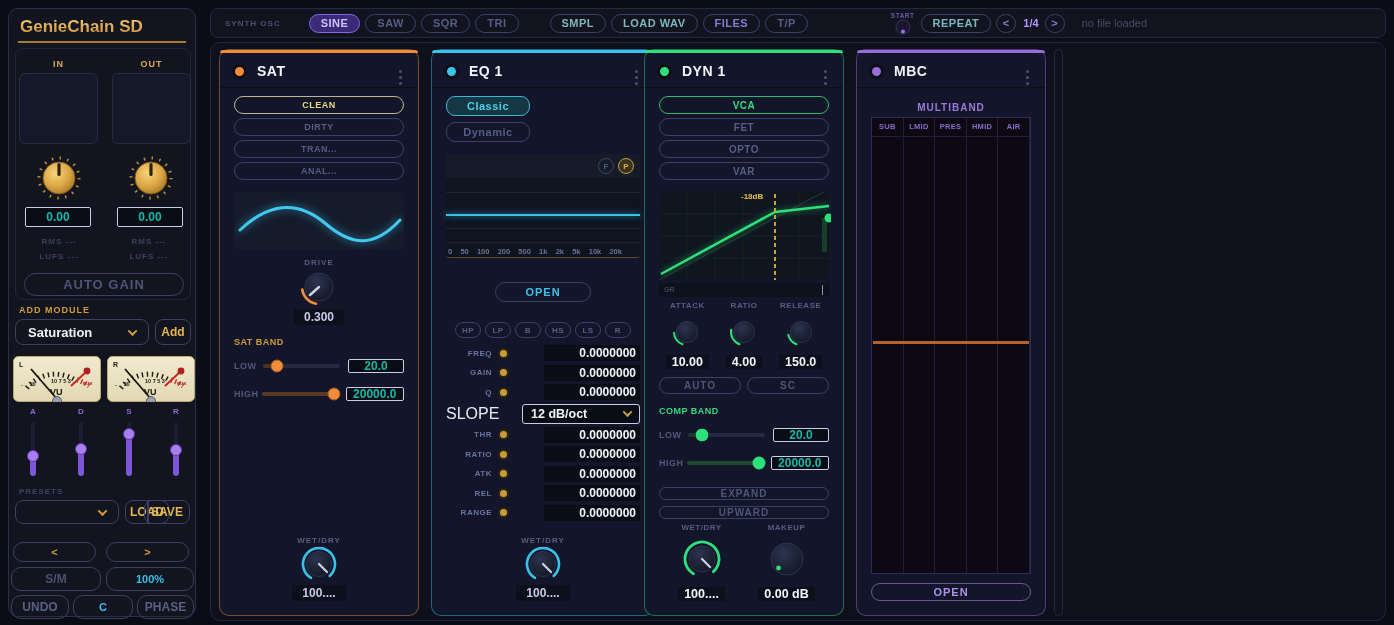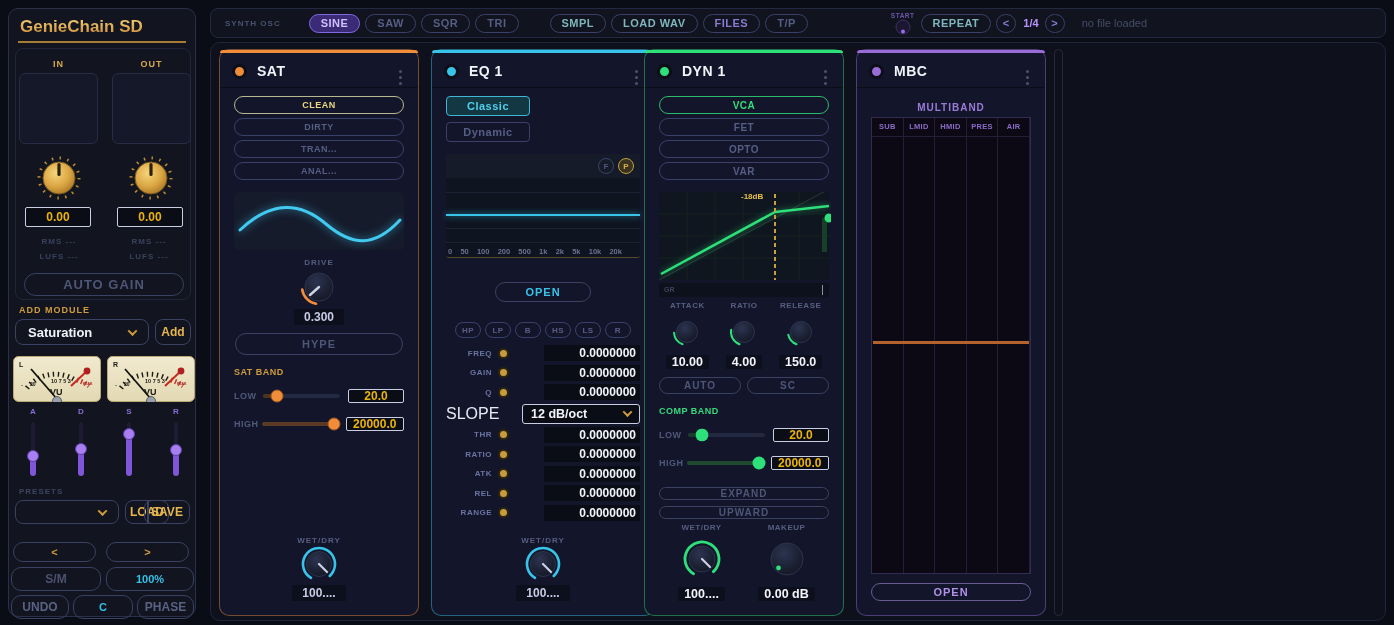--- a/index.html
+++ b/index.html
@@ -2,21 +2,21 @@
 <html><head>
 <meta charset="utf-8">
 <style>
   * { margin:0; padding:0; box-sizing:border-box; }
   html,body { width:1394px; height:625px; background:#0b0d16; font-family:"Liberation Sans","DejaVu Sans",sans-serif; overflow:hidden; color:#e8eaf2; }
   .abs { position:absolute; }
 
   
   .pill { display:inline-flex; align-items:center; justify-content:center; border:1px solid #39406a; border-radius:12px; background:transparent; color:#565e85; font-weight:700; font-size:11px; letter-spacing:.5px; cursor:default; }
   .outbtn { display:flex; align-items:center; justify-content:center; border:1px solid #3a4162; border-radius:12px; color:#4e5678; font-weight:700; letter-spacing:1px; }
-  .valbox { background:#0a0d16; border:1px solid #c9cee4; color:#eab308; font-weight:700; font-size:12px; display:flex; align-items:center; justify-content:center; border-radius:2px; }
+  .valbox { background:#0a0d16; border:1px solid #c9cee4; color:#14b8a6; font-weight:700; font-size:12px; display:flex; align-items:center; justify-content:center; border-radius:2px; }
   .tinylabel { font-size:8px; font-weight:700; letter-spacing:1px; color:#565e80; }
   .chev-gold { width:7px; height:7px; border-right:2px solid #cf9c3c; border-bottom:2px solid #cf9c3c; transform:rotate(45deg) translate(-1px,-1px); }
   .dots { width:3px; height:3px; border-radius:50%; background:#4a5270; box-shadow:0 6px 0 #4a5270, 0 12px 0 #4a5270; }
   .slider { position:relative; height:4px; background:#232940; border-radius:2px; }
   .slider .fill { position:absolute; left:0; top:0; height:100%; border-radius:2px; }
   .slider .thumb { position:absolute; top:50%; transform:translate(-50%,-50%); width:13px; height:13px; border-radius:50%; }
 
   
   #sidebar { left:8px; top:8px; width:188px; height:609px; background:#12141f; border:1px solid #2b3048; border-radius:10px; padding:8px 7px; }
   .side-title { font-size:17px; font-weight:700; background:linear-gradient(180deg,#f6d37c,#c9872f); -webkit-background-clip:text; background-clip:text; -webkit-text-fill-color:transparent; padding-left:4px; }
@@ -79,21 +79,21 @@
   .drive-wrap { display:flex; flex-direction:column; align-items:center; margin-top:8px; }
   .hype { width:168px; height:22px; margin:8px auto 0 auto; font-size:11px; border-radius:11px; }
   .bandlabel { margin-top:12px; font-size:9px; font-weight:700; letter-spacing:.5px; }
   .bandrow { display:flex; align-items:center; margin-top:10px; height:18px; }
   .bandrow .blab { width:30px; font-size:9px; font-weight:700; color:#50587a; letter-spacing:.5px; }
   .bandrow .slider { width:80px; margin-right:8px; }
   .bandrow .valbox { margin-left:auto; height:14px; }
 
   
   #mod-eq { left:220px; width:224px; border:1px solid rgba(56,196,234,.45); }
-  .eq-tab { width:84px; height:20px; font-size:11px; border-radius:4px; }
+  .eq-tab { width:84px; height:20px; font-size:11px; border-radius:9px; }
   .eq-tab.active { background:#143744; border-color:#3fb6d4; color:#4fd0ea; }
   .eqgraph { position:relative; margin-top:12px; height:104px; background:#0e1420; border-radius:3px; border-bottom:1px solid #564a2a; }
   .eqgraph .strip { position:absolute; left:0; top:0; right:0; height:24px; background:#151b29; }
   .gline { position:absolute; left:0; right:0; height:1px; background:#1b2234; }
   .eqline { position:absolute; left:0; right:0; top:58%; height:2px; background:#38c4ea; box-shadow:0 0 6px rgba(56,196,234,.8); }
   .fp { position:absolute; top:4px; width:16px; height:16px; border-radius:50%; font-size:8px; font-weight:700; display:flex; align-items:center; justify-content:center; }
   .axisrow { position:absolute; left:2px; right:18px; bottom:1px; display:flex; justify-content:space-between; }
   .axisrow span { font-size:7.5px; font-weight:700; color:#6a7390; }
   .eq-open { width:96px; height:20px; margin:24px auto 0 auto; font-size:11px; color:#38c4ea; border-radius:11px; border:1px solid #3a4162; display:flex; align-items:center; justify-content:center; font-weight:700; letter-spacing:1px; }
   .filterrow { display:flex; gap:4px; margin-top:20px; justify-content:center; }
@@ -323,21 +323,20 @@
         <span class="tinylabel">DRIVE</span>
         <svg width="40" height="40" viewBox="0 0 40 40">
           <circle cx="20" cy="20" r="17" fill="none" stroke="#f08c3a" stroke-width="2.6" stroke-dasharray="21 86" transform="rotate(100 20 20)" stroke-linecap="round"></circle>
           <circle cx="20" cy="20" r="14" fill="url(#gDark)" stroke="#2c3450"></circle>
           <line x1="20" y1="20" x2="11" y2="28" stroke="#cdd2e6" stroke-width="2.4" stroke-linecap="round"></line>
         </svg>
         <div class="wetdry" style="margin-top:0">
             <div class="val">0.300</div>
           </div>
       </div>
-      <div class="outbtn hype">HYPE</div>
       <div class="bandlabel" style="color:#cf9c3c">SAT BAND</div>
       <div class="bandrow">
         <span class="blab">LOW</span>
         <div class="slider">
           <div class="fill" style="width:18%;background:#4a3420"></div>
           <div class="thumb" style="left:18%;background:#f08c3a;border:1px solid #a05a18"></div>
         </div>
         <div class="valbox" style="width:58px">20.0</div>
       </div>
       <div class="bandrow">
@@ -589,24 +588,24 @@
     <div class="mod-body" style="padding-top:0">
       <div class="mb-label">MULTIBAND</div>
       <div class="mb-table">
         <div class="mb-col">
             <span>SUB</span>
           </div>
         <div class="mb-col">
             <span>LMID</span>
           </div>
         <div class="mb-col">
+            <span>PRES</span>
+          </div>
+        <div class="mb-col">
             <span>HMID</span>
-          </div>
-        <div class="mb-col">
-            <span>PRES</span>
           </div>
         <div class="mb-col">
             <span>AIR</span>
           </div>
         <div class="mb-head-rule"></div>
         <div class="mb-xover"></div>
       </div>
       <div class="mbc-open">OPEN</div>
     </div>
   </div>

